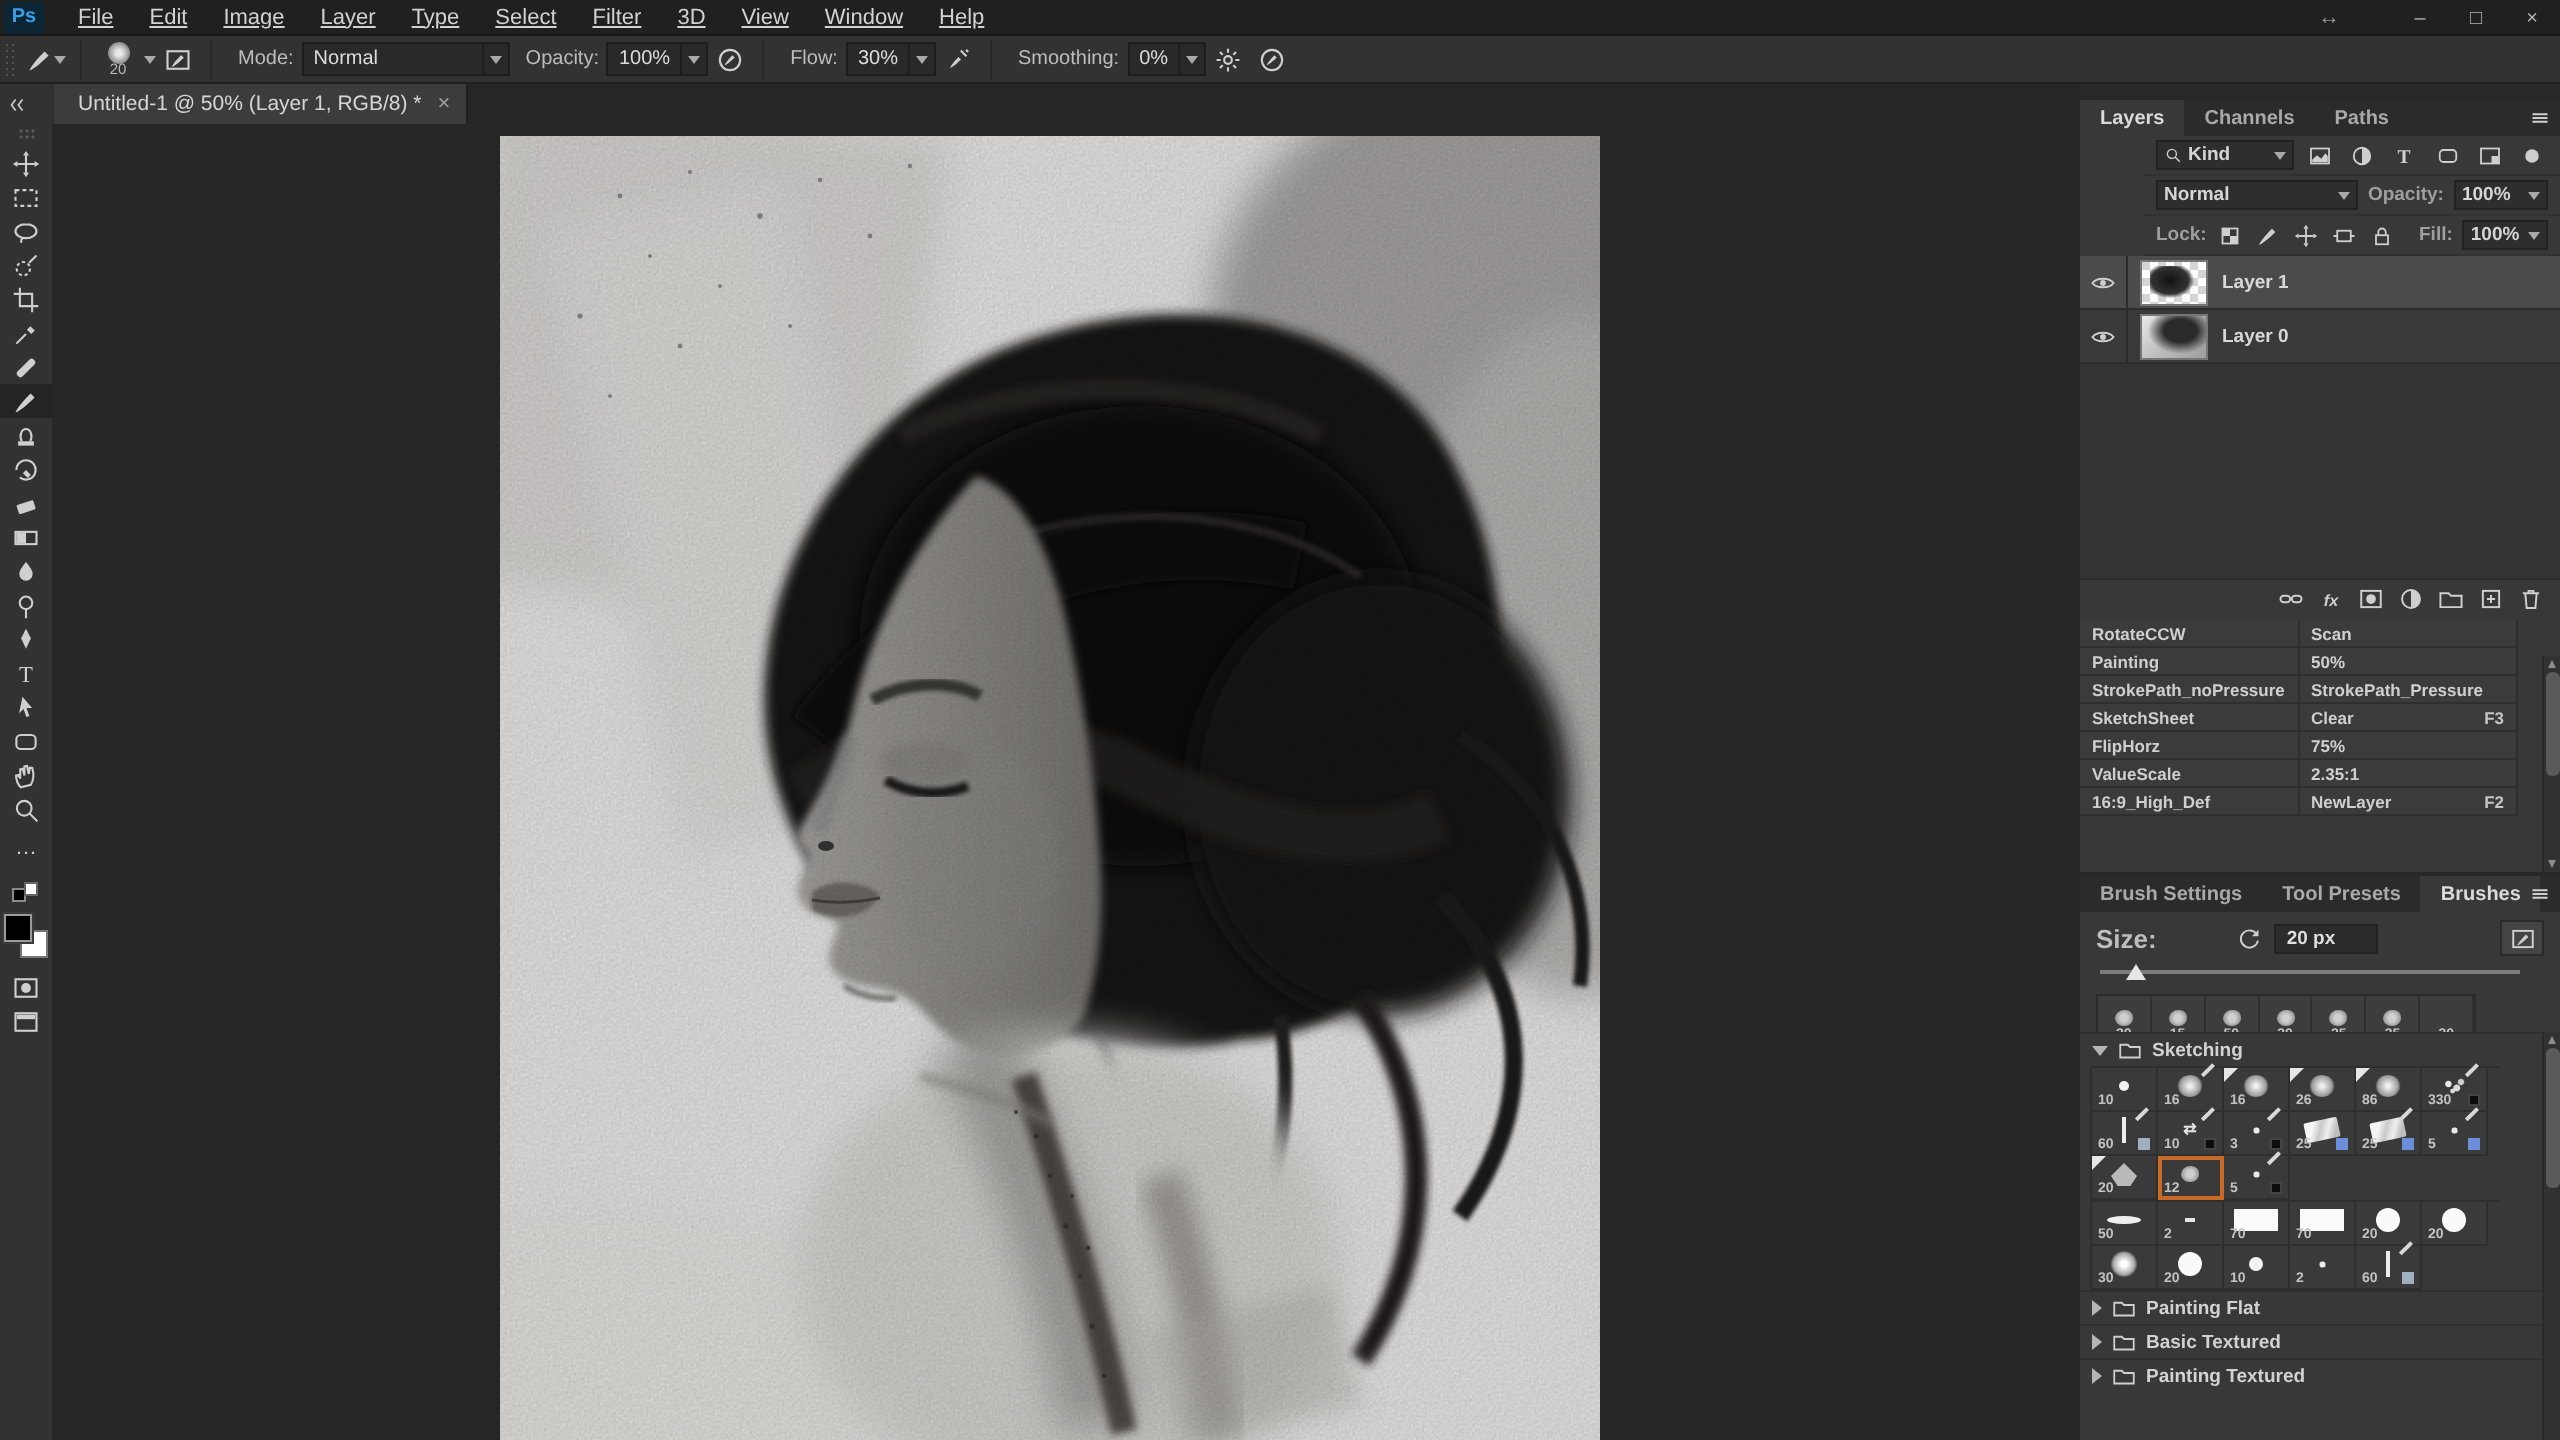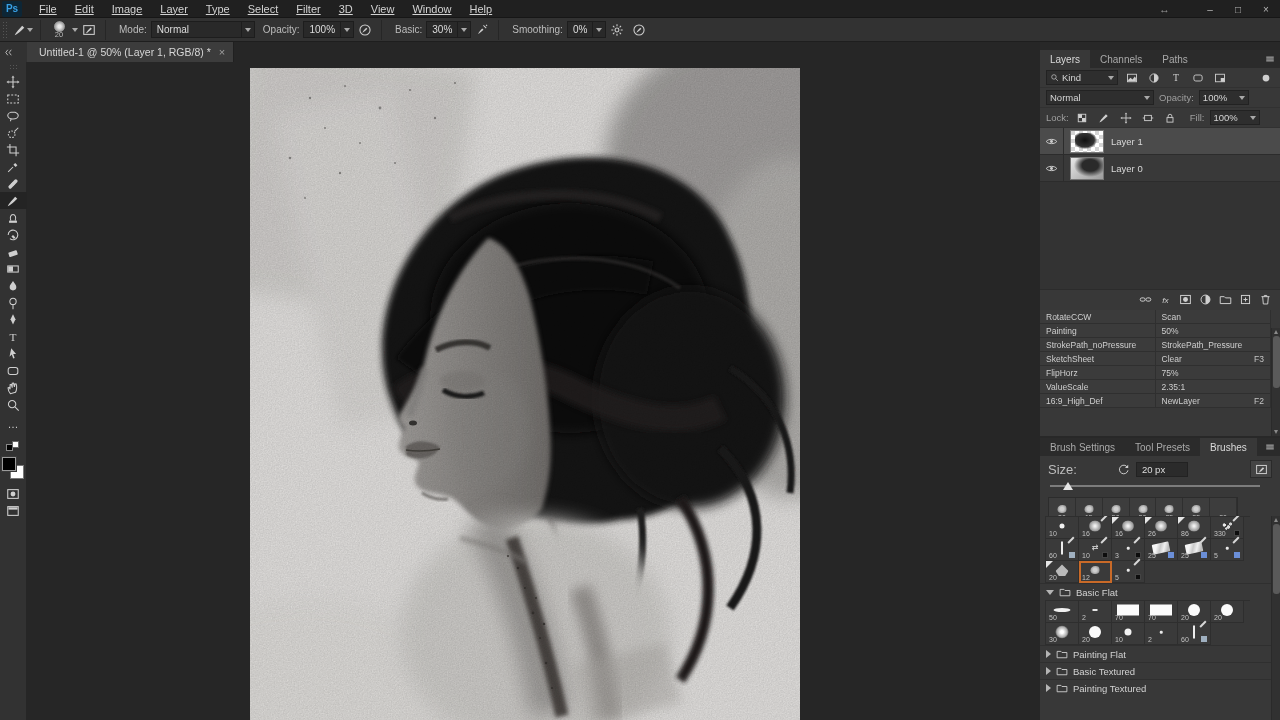--- a/index.html
+++ b/index.html
@@ -68,28 +68,28 @@
   .swatches .fg { position:absolute; left:0; top:0; width:14px; height:14px; background:#000; border:1px solid #9a9a9a; outline:1px solid #3a3a3a; }
   .toolbar .mode-btn { margin-top:6px; }
 
   
   .canvas-area { position:absolute; left:27px; top:62px; width:1013px; height:658px; background:#262626; }
   .canvas { position:absolute; left:223px; top:6px; width:550px; height:652px; background:#eceae8; }
   .canvas svg { display:block; }
 
   
   .dock { position:absolute; left:1040px; top:42px; width:240px; height:678px; background:#282828; }
-  .pgroup { position:absolute; left:0; width:240px; background:#383838; }
+  .pgroup { position:absolute; left:0; width:240px; background:#383838;font-weight:bold; }
   .ptabs { position:relative; height:18px; background:#2b2b2b; display:flex; align-items:stretch; }
   .ptab { display:flex; align-items:center; padding:0 10px; font-size:10px; color:#a9a9a9; }
   .ptab.active { background:#383838; color:#dadada; }
   .pmenu { position:absolute; right:4px; top:3px; }
 
   
-  .lrow { display:flex; align-items:center; height:20px; padding:0 6px; gap:5px; border-bottom:1px solid #313131; }
+  .lrow { display:flex; align-items:center; height:20px; padding:0 6px; gap:5px; border-bottom:1px solid #313131;margin-left:32px; }
   .lfilter-combo { display:flex; align-items:center; gap:3px; background:#2e2e2e; border:1px solid #222;
      height:15px; padding:0 3px; font-size:9.5px; color:#d5d5d5; }
   .icon-btn { display:flex; align-items:center; justify-content:center; width:17px; height:15px; }
   .mini-label { font-size:9.5px; color:#9f9f9f; }
   .layer-list { height:162px; border-bottom:1px solid #2c2c2c; background:#333333; }
   .layer-row { display:flex; align-items:center; height:27px; border-bottom:1px solid #2c2c2c; background:#393939; }
   .layer-row.selected { background:#4b4b4b; }
   .eye-cell { width:24px; align-self:stretch; display:flex; align-items:center; justify-content:center;
      border-right:1px solid #2c2c2c; }
   .layer-thumb { width:34px; height:23px; margin:0 7px 0 6px; border:1px solid #777; background:#fff; position:relative; overflow:hidden; }
@@ -248,21 +248,21 @@
         <span class="ico" id="opt-pressure-ico">
           <span class="ico">
             <svg width="14" height="14" viewBox="0 0 16 16">
               <circle cx="8" cy="8" r="5.8"></circle>
               <path class="f" d="M5 11c.4-1.5 3.3-4.6 4.4-5.7l1.3 1.3C9.6 7.7 6.5 10.6 5 11z"></path>
             </svg>
           </span>
         </span>
       </div>
     <div class="opt-sep"></div>
-    <span class="opt-label">Basic:</span>
+    <span class="opt-label">Flow:</span>
     <div class="combo">
       <span class="val">30%</span>
         <span class="chev"></span>
     </div>
     <div class="opt-btn">
         <span class="ico" id="opt-airbrush-ico">
           <span class="ico">
             <svg width="14" height="14" viewBox="0 0 16 16">
               <path class="f" d="M3.5 12.5c.4-1.6 3.6-5 4.8-6.2l1.4 1.4c-1.2 1.2-4.6 4.4-6.2 4.8z"></path>
               <path d="M10.8 3.8l2 2M12.6 2.2l1.2 1.2M9.6 2.6l1.4 1.4"></path>
@@ -833,21 +833,21 @@
             <span class="ico">
               <svg width="13" height="13" viewBox="0 0 16 16">
                 <path d="M3 4.5h10M6.5 4.5V3h3v1.5M4.5 4.5l.8 9h5.4l.8-9"></path>
               </svg>
             </span>
           </span>
       </div>
     </div>
 
     <div class="pgroup" style="top:268px;height:126px">
-      <div class="action-list" id="action-rows" style="height:98px;margin-right:9px">
+      <div class="action-list" id="action-rows" style="height:98px;margin-right:21px">
           <div class="action-row">
             <div class="acell">RotateCCW</div>
             <div class="acell">
               <span>Scan</span>
             </div>
           </div>
           <div class="action-row">
             <div class="acell">Painting</div>
             <div class="acell">
               <span>50%</span>
@@ -954,20 +954,29 @@
           <div class="rtile">
             <span class="glyph g-blob"></span>
             <span class="num">35</span>
           </div>
           <div class="rtile">
             <span class="glyph g-darkpill"></span>
             <span class="num">30</span>
           </div>
         </div>
       <div class="bgroups" id="brush-groups" style="top:78px;margin-right:9px">
+          <div class="bgroup-header">
+            <span class="disc open"></span>
+            <span class="ico">
+              <svg width="12" height="12" viewBox="0 0 16 16">
+                <path d="M1.5 4.5h5L8 6h6.5V13h-13z"></path>
+              </svg>
+            </span>
+            <span class="bgroup-name">Sketching</span>
+          </div>
           <div class="tile-grid">
             <div class="btile">
               <span class="glyph g-dot"></span>
               <span class="num">10</span>
             </div>
             <div class="btile">
               <span class="minitool"></span>
               <span class="glyph g-soft"></span>
               <span class="num">16</span>
             </div>
@@ -1036,29 +1045,20 @@
               <span class="glyph g-blob"></span>
               <span class="num">12</span>
             </div>
             <div class="btile">
               <span class="minitool"></span>
               <span class="glyph g-dotS"></span>
               <span class="num">5</span>
               <span class="chip black"></span>
             </div>
           </div>
-          <div class="bgroup-header">
-            <span class="disc open"></span>
-            <span class="ico">
-              <svg width="12" height="12" viewBox="0 0 16 16">
-                <path d="M1.5 4.5h5L8 6h6.5V13h-13z"></path>
-              </svg>
-            </span>
-            <span class="bgroup-name">Basic Flat</span>
-          </div>
           <div class="tile-grid">
             <div class="btile">
               <span class="glyph g-ellipseH"></span>
               <span class="num">50</span>
             </div>
             <div class="btile">
               <span class="glyph g-dash"></span>
               <span class="num">2</span>
             </div>
             <div class="btile">

